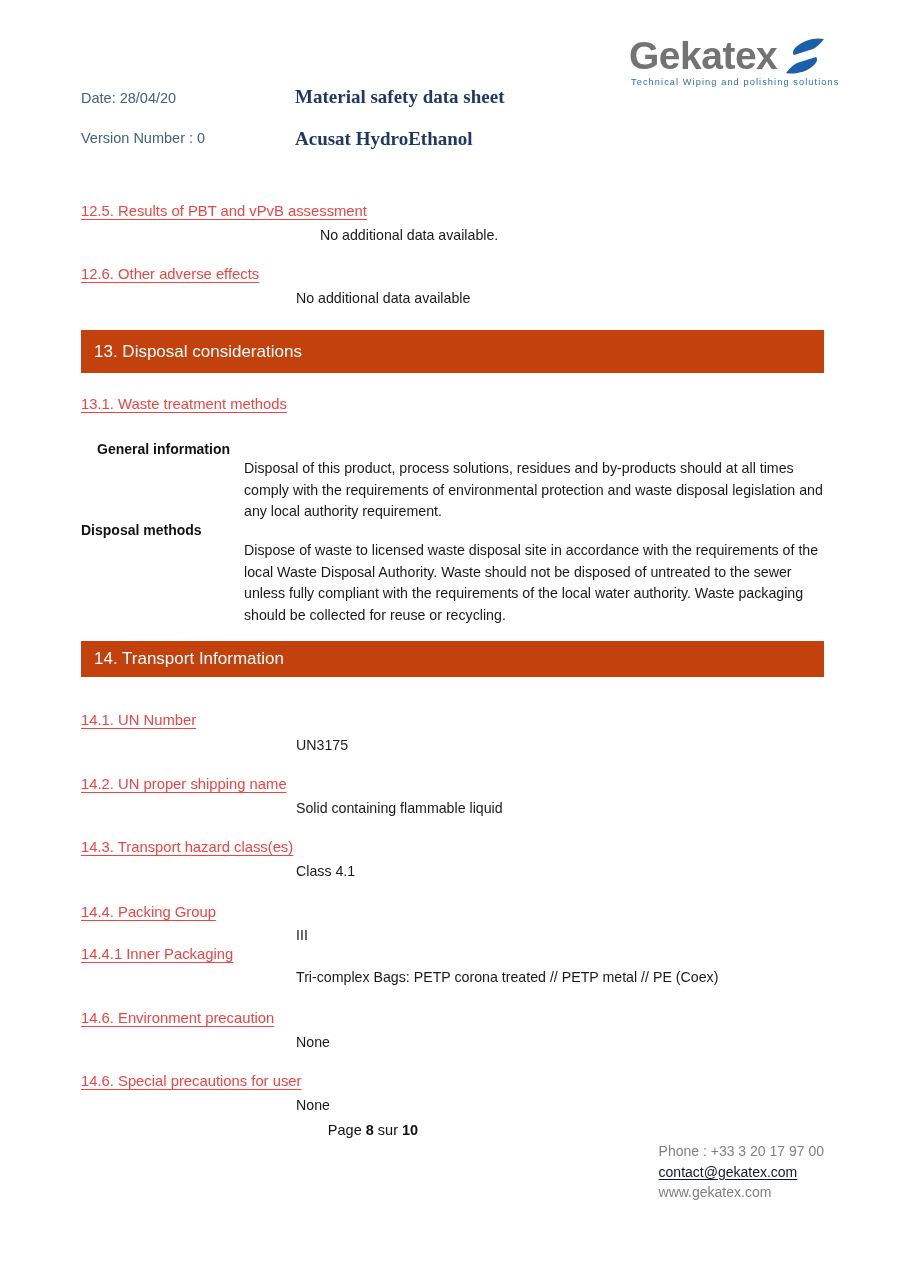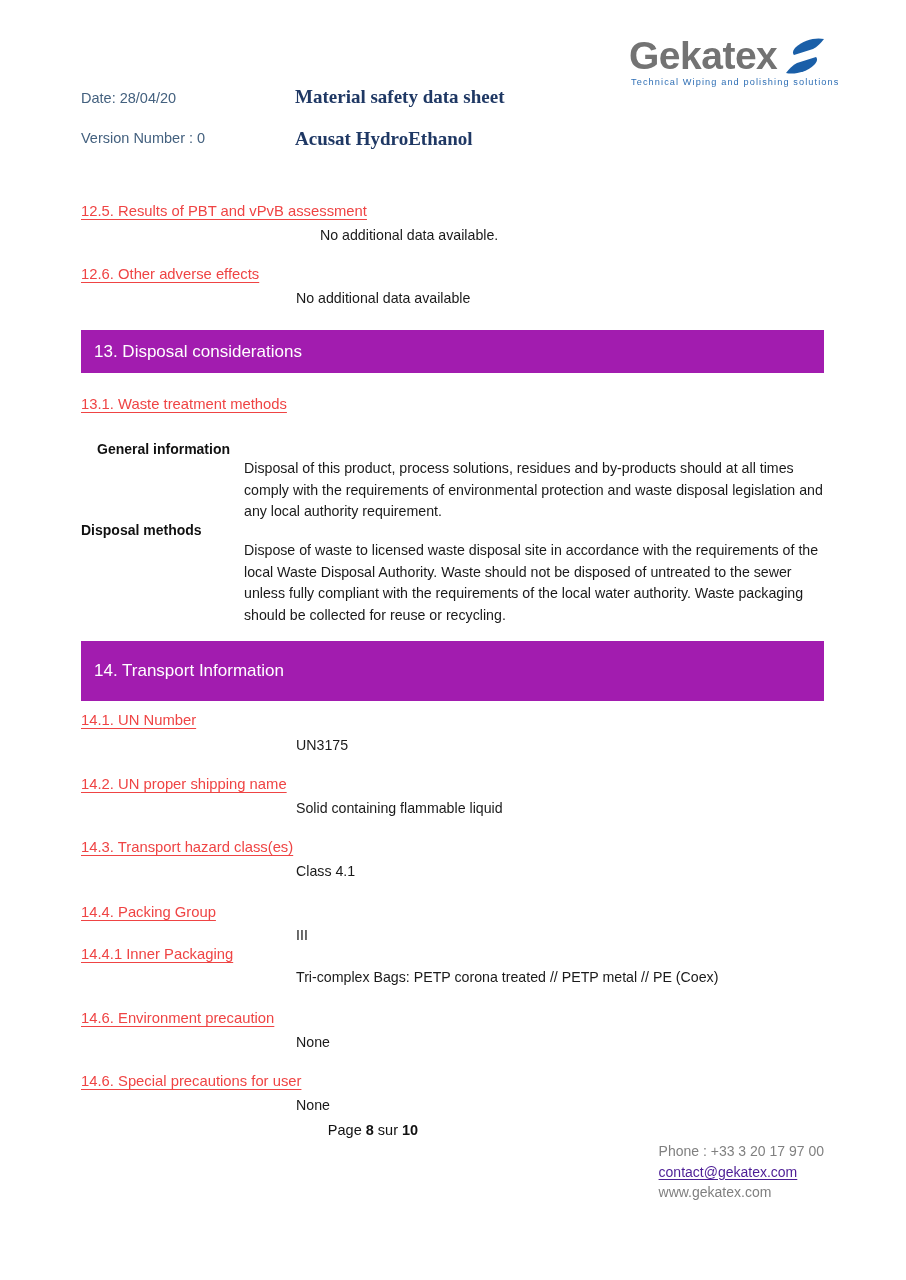--- a/index.html
+++ b/index.html
@@ -113,21 +113,21 @@
     font-size: 14px;
     color: #111111;
     white-space: nowrap;
   }
 
   
   .band {
     position: absolute;
     left: 81px;
     width: 743px;
-    background: #a21caf;
+    background: #c2410c;
     color: #ffffff;
     font-size: 17px;
     display: flex;
     align-items: center;
     padding-left: 13px;
     box-sizing: border-box;
   }
 
   
   .page-num {
@@ -143,21 +143,21 @@
   .footer-contact {
     position: absolute;
     right: 82px;
     top: 1141px;
     text-align: left;
     font-size: 14px;
     line-height: 20.5px;
     color: #808080;
   }
   .footer-contact .mail {
-    color: #4c1d95;
+    color: #0f172a;
     text-decoration: underline;
     text-underline-offset: 2px;
     display: block;
   }
   .footer-contact .ph, .footer-contact .web { display: block; }
 </style>
 </head>
 <body>
 
 <div class="page">
@@ -195,21 +195,21 @@
   <div class="band" style="top:330px; height:43px;">13. Disposal considerations</div>
 
   <div class="sec-head" style="left:81px; top:396px;">13.1. Waste treatment methods</div>
 
   <div class="side-label" style="top:441px;margin-left:16px;">General information</div>
   <div class="body-txt" style="left:244px; top:458px; width:585px;">Disposal of this product, process solutions, residues and by-products should at all times comply with the requirements of environmental protection and waste disposal legislation and any local authority requirement.</div>
 
   <div class="side-label" style="top:522px;">Disposal methods</div>
   <div class="body-txt" style="left:244px; top:540px; width:585px;">Dispose of waste to licensed waste disposal site in accordance with the requirements of the local Waste Disposal Authority. Waste should not be disposed of untreated to the sewer unless fully compliant with the requirements of the local water authority. Waste packaging should be collected for reuse or recycling.</div>
 
-  <div class="band" style="top:641px; height:60px;">14. Transport Information</div>
+  <div class="band" style="top:641px; height:36px;">14. Transport Information</div>
 
   <div class="sec-head" style="left:81px; top:712px;">14.1. UN Number</div>
   <div class="body-txt nowrap" style="left:296px; top:735px;">UN3175</div>
 
   <div class="sec-head" style="left:81px; top:776px;">14.2. UN proper shipping name</div>
   <div class="body-txt nowrap" style="left:296px; top:798px;">Solid containing flammable liquid</div>
 
   <div class="sec-head" style="left:81px; top:839px;">14.3. Transport hazard class(es)</div>
   <div class="body-txt nowrap" style="left:296px; top:861px;">Class 4.1</div>
 

